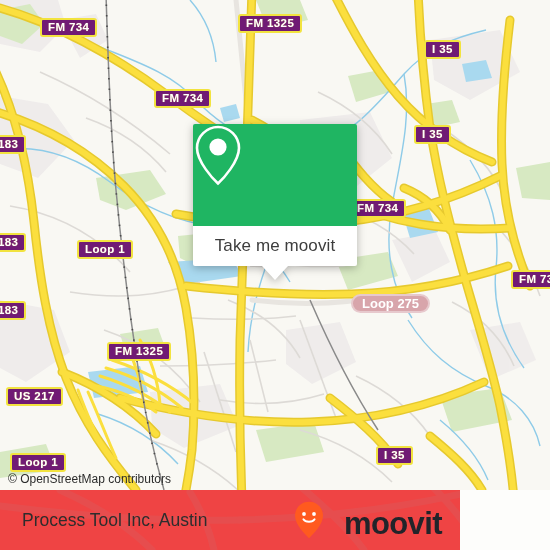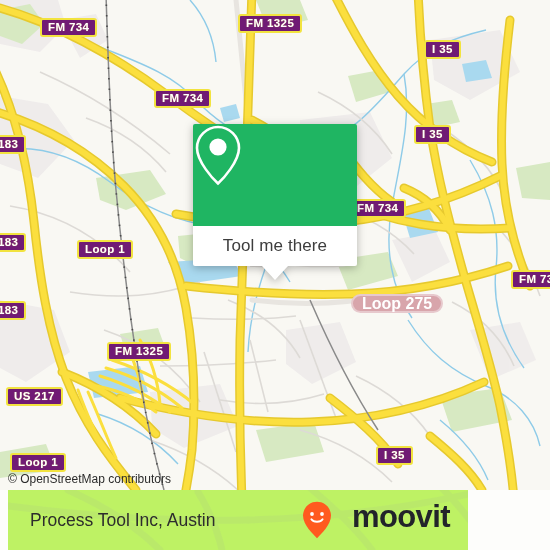--- a/index.html
+++ b/index.html
@@ -55,21 +55,21 @@
   }
   .pillshield {
     position: absolute;
     box-sizing: border-box;
     background: #d8a5ab;
     border: 2px solid #e7c9cd;
     border-radius: 11px;
     color: #ffffff;
     font-family: "Liberation Sans", sans-serif;
     font-weight: bold;
-    font-size: 16px;
+    font-size: 13px;
     line-height: 15px;
     height: 19px;
     padding: 0 9px;
     white-space: nowrap;
     display: flex;
     align-items: center;
     justify-content: center;
   }
 
   
@@ -122,25 +122,25 @@
     top: 142px;
     width: 0; height: 0;
     border-left: 13px solid transparent;
     border-right: 13px solid transparent;
     border-top: 14px solid #ffffff;
   }
 
   
   #footer {
     position: absolute;
-    left: 8px;
+    left: 0;
     top: 490px;
     width: 460px;
     height: 60px;
-    background: #bef264;
+    background: #ef4444;
     overflow: hidden;
   }
   #footer-bg {
     position: absolute;
     left: 0; top: -490px;
     opacity: .10;
   }
   #footer-title {
     position: absolute;
     left: 22px;
@@ -151,21 +151,21 @@
     color: #2d2d2d;
     white-space: nowrap;
     z-index: 3;
   }
   #brand {
     position: absolute;
     right: 18px;
     top: 50%;
     transform: translateY(-50%);
     display: flex;
-    align-items: flex-start;
+    align-items: flex-end;
     gap: 20px;
     z-index: 3;
   }
   #brand-word {
     font-family: "Liberation Sans", sans-serif;
     font-weight: bold;
     font-size: 31px;
     color: #22242a;
     letter-spacing: -0.6px;
     line-height: 1;
@@ -360,21 +360,21 @@
     <div id="attrib">© OpenStreetMap contributors</div>
 
     <div id="popup">
       <div id="popup-head">
         <svg width="50" height="62" viewBox="0 0 50 62">
           <path d="M25 3 C 13.5 3, 4 12.4, 4 24 C 4 37.5, 20 55, 25 59.5 C 30 55, 46 37.5, 46 24 C 46 12.4, 36.5 3, 25 3 Z" fill="none" stroke="#ffffff" stroke-width="2.6"></path>
           <circle cx="25" cy="23" r="8.6" fill="#ffffff"></circle>
         </svg>
       </div>
       <div id="popup-foot">
-        <span>Tool me there</span>
+        <span>Take me moovit</span>
       </div>
       <div id="popup-tail"></div>
     </div>
 
   </div>
 
   <div id="footer">
 
     <svg id="footer-bg" width="550" height="550" viewBox="0 0 550 550">
       <g stroke="#9aa0a6" fill="none" stroke-width="7" stroke-linecap="round">

